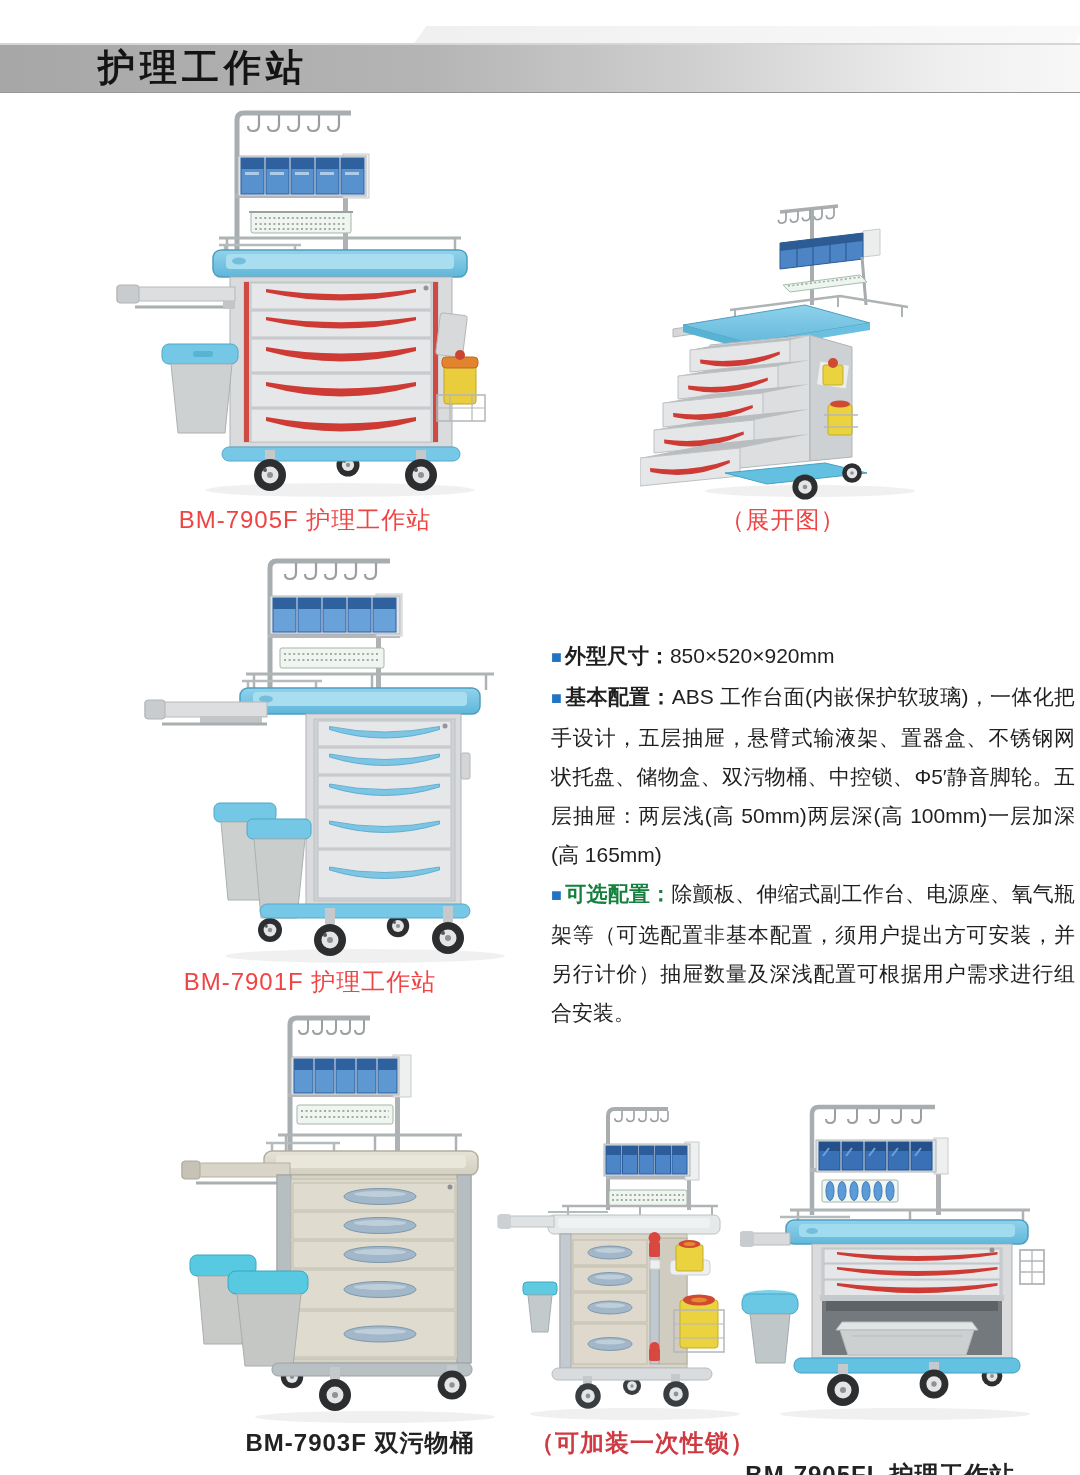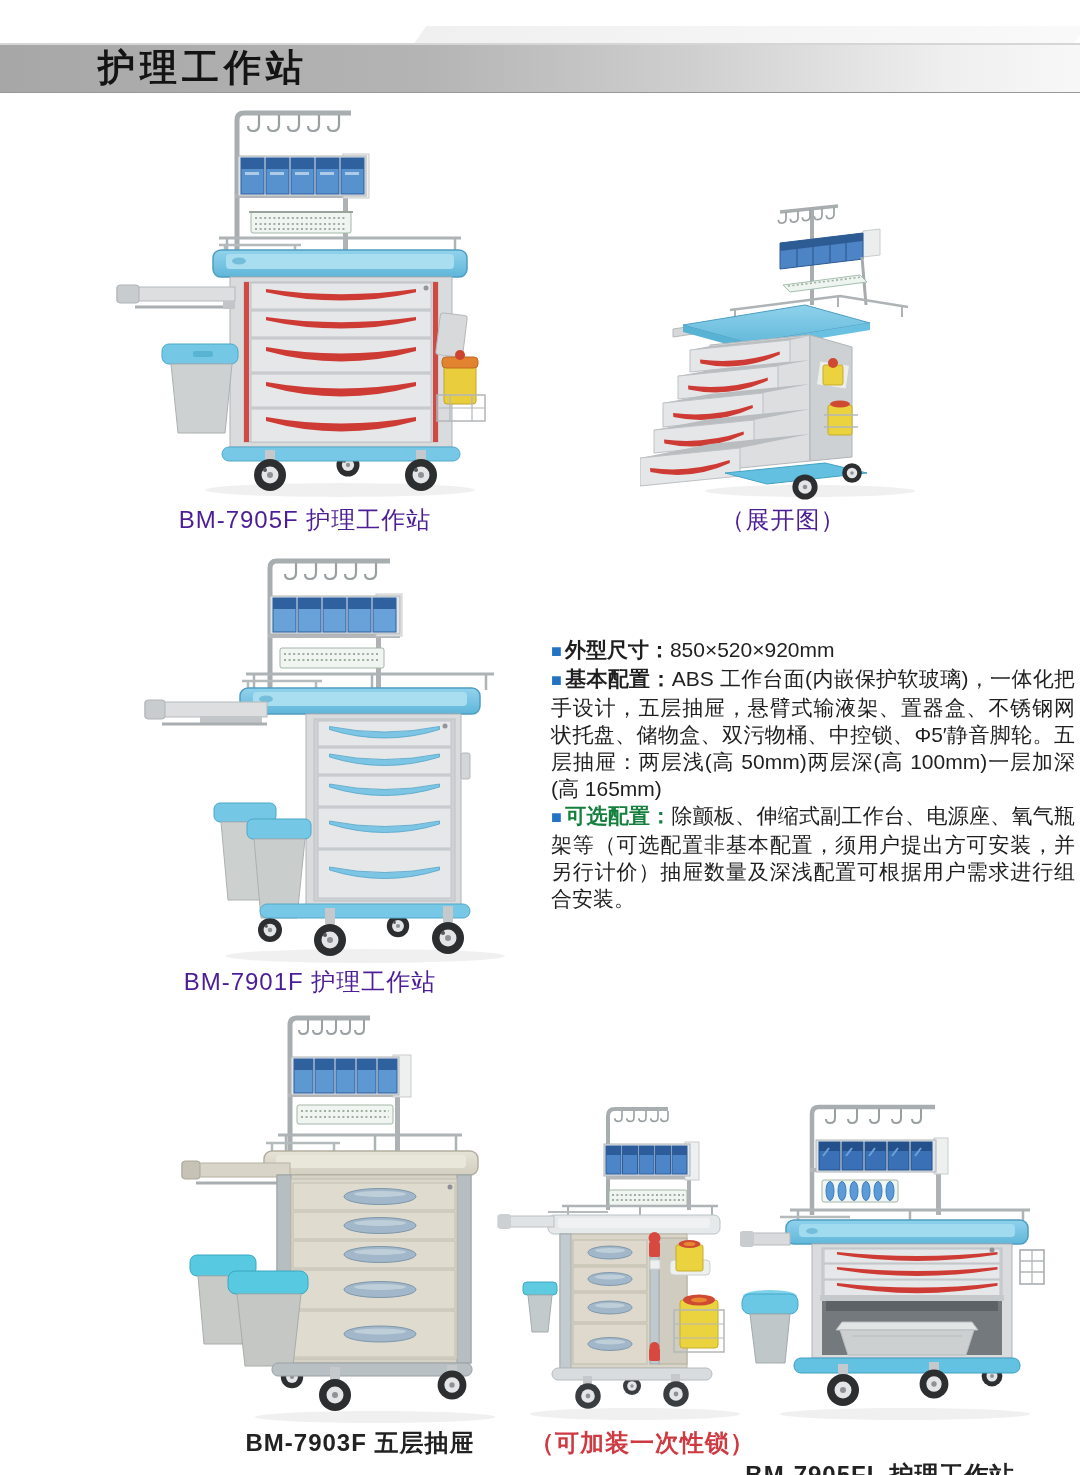--- a/index.html
+++ b/index.html
@@ -7,25 +7,25 @@
         font-family:"Liberation Sans","DejaVu Sans",sans-serif;}
   .header-streak{position:absolute;left:420px;top:26px;width:660px;height:18px;
         background:linear-gradient(90deg,#ececec,#f8f8f8);transform:skewX(-35deg);opacity:.8;}
   .header-bar{position:absolute;left:0;top:43px;width:1080px;height:47px;
         background:linear-gradient(90deg,#a7a7a7 0%,#b4b4b4 38%,#cfcfcf 62%,#efefef 85%,#fafafa 100%);
         border-top:2px solid #d6d6d6;border-bottom:1px solid #989898;padding-left:36px;}
   .page-title{position:absolute;left:98px;top:0px;margin:0;font-size:37px;font-weight:bold;
         color:#141414;letter-spacing:5px;line-height:45px;}
   .product{position:absolute;margin:0;padding:0;}
   .product svg{display:block;}
-  .caption{position:absolute;font-size:24px;color:#4c1d95;letter-spacing:1px;text-align:center;
+  .caption{position:absolute;font-size:24px;color:#ef4444;letter-spacing:1px;text-align:center;
         white-space:nowrap;}
   .caption.heavy{font-weight:600;color:#222;}
   .caption.red{color:#cf3a42;font-weight:600;}
-  .specs{position:absolute;left:551px;top:636px;width:524px;font-size:21px;line-height:27px;
+  .specs{position:absolute;left:551px;top:636px;width:524px;font-size:21px;line-height:39px;
         color:#1f1f1f;text-align:justify;}
   .specs p{margin:0;}
   .bullet{color:#2273c4;font-size:18px;margin-right:3px;}
   .spec-label{font-weight:600;}
   .spec-label.red{color:#15803d;}
 </style>
 </head>
 <body>
 
 <div class="page">
@@ -635,21 +635,21 @@
       <rect x="189" y="264" width="10" height="14" fill="#c6c9cb"></rect>
       <use href="#f-wheel" transform="translate(103,292)"></use>
       <use href="#f-wheel" transform="translate(194,286) scale(0.9)"></use>
     </g>
   </svg>
   </figure>
 
   <div class="caption" style="left:155px;top:504px;width:300px;">BM-7905F 护理工作站</div>
   <div class="caption" style="left:688px;top:504px;width:190px;">（展开图）</div>
   <div class="caption" style="left:160px;top:966px;width:300px;">BM-7901F 护理工作站</div>
-  <div class="caption heavy" style="left:205px;top:1427px;width:310px;">BM-7903F 五层抽屉</div>
+  <div class="caption heavy" style="left:205px;top:1427px;width:310px;">BM-7903F 双污物桶</div>
   <div class="caption red" style="left:520px;top:1427px;width:245px;">（可加装一次性锁）</div>
   <div class="caption heavy" style="left:735px;top:1427px;width:290px;margin-top:32px;">BM-7905FL 护理工作站</div>
 
   <section class="specs">
     <p><span class="bullet">■</span><span class="spec-label">外型尺寸：</span><span>850×520×920mm</span></p>
     <p><span class="bullet">■</span><span class="spec-label">基本配置：</span><span>ABS 工作台面(内嵌保护软玻璃)，一体化把手设计，五层抽屉，悬臂式输液架、置器盒、不锈钢网状托盘、储物盒、双污物桶、中控锁、Φ5′静音脚轮。五层抽屉：两层浅(高 50mm)两层深(高 100mm)一层加深(高 165mm)</span></p>
     <p><span class="bullet">■</span><span class="spec-label red">可选配置：</span><span>除颤板、伸缩式副工作台、电源座、氧气瓶架等（可选配置非基本配置，须用户提出方可安装，并另行计价）抽屉数量及深浅配置可根据用户需求进行组合安装。</span></p>
   </section>
 
 </div>

